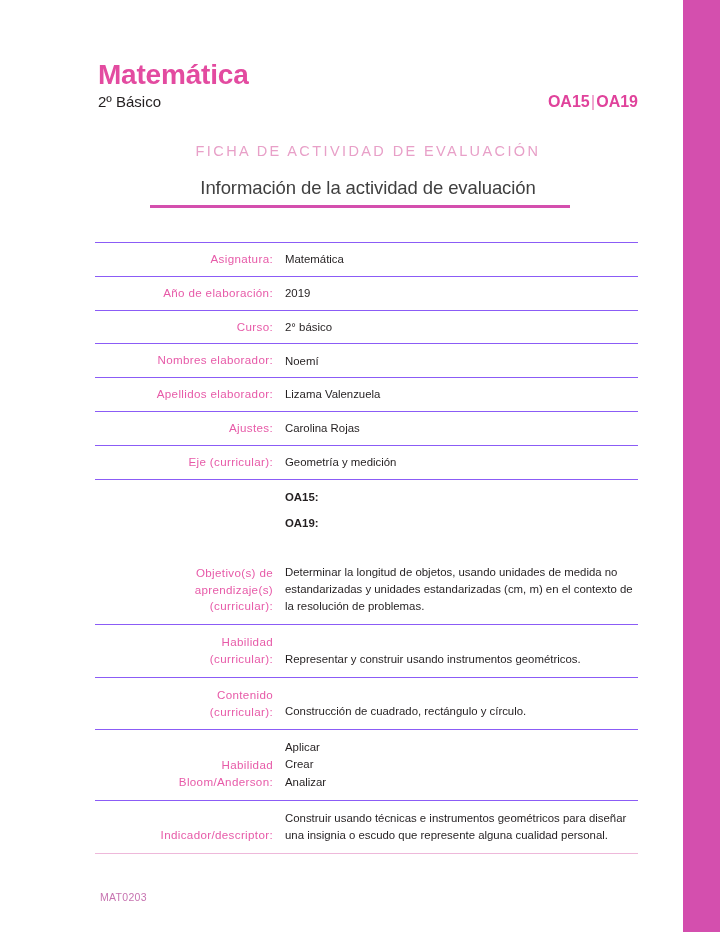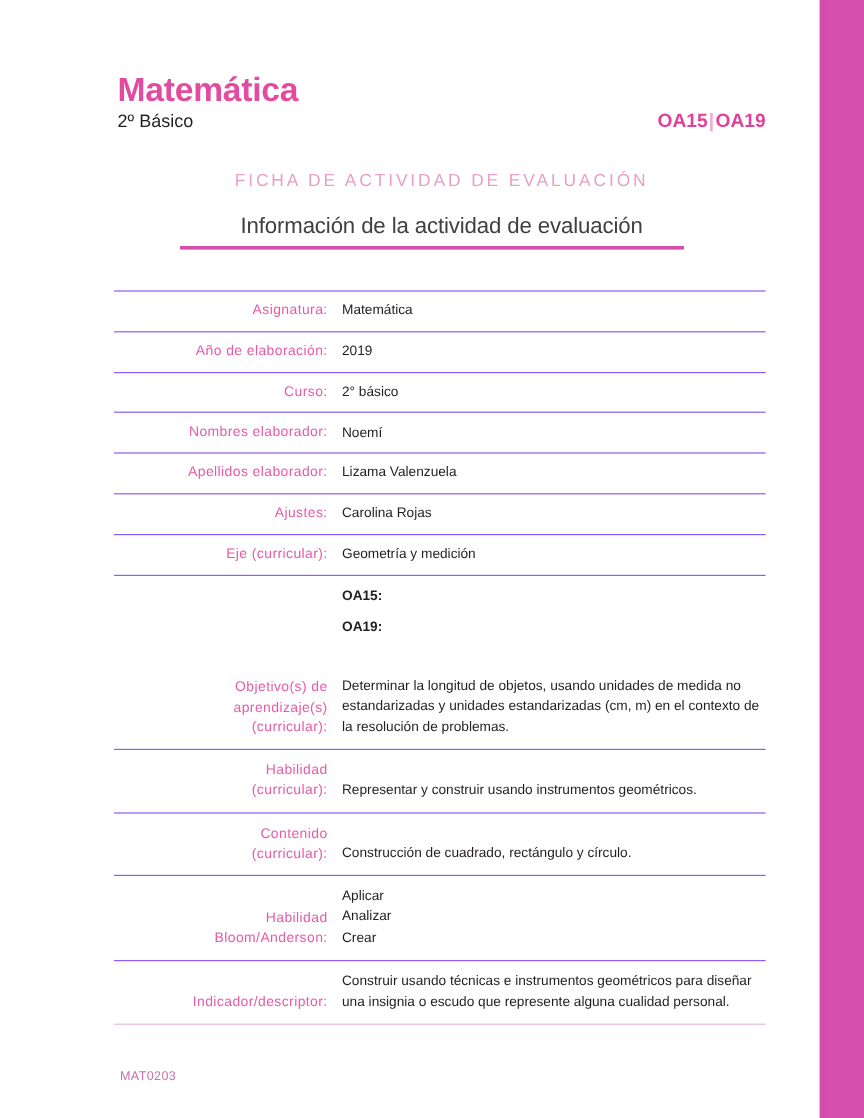--- a/index.html
+++ b/index.html
@@ -307,22 +307,22 @@
         <div class="cell-value value-para">Construcción de cuadrado, rectángulo y círculo.</div>
       </div>
 
       <div class="row tall">
         <div class="cell-label">
           <div>Habilidad</div>
           <div>Bloom/Anderson:</div>
         </div>
         <div class="cell-value value-lines">
           <div>Aplicar</div>
+          <div>Crear</div>
           <div>Analizar</div>
-          <div>Crear</div>
         </div>
       </div>
 
       <div class="row tall">
         <div class="cell-label">Indicador/descriptor:</div>
         <div class="cell-value value-para">Construir usando técnicas e instrumentos geométricos para diseñar una insignia o escudo que represente alguna cualidad personal.</div>
       </div>
 
     </div>
 

